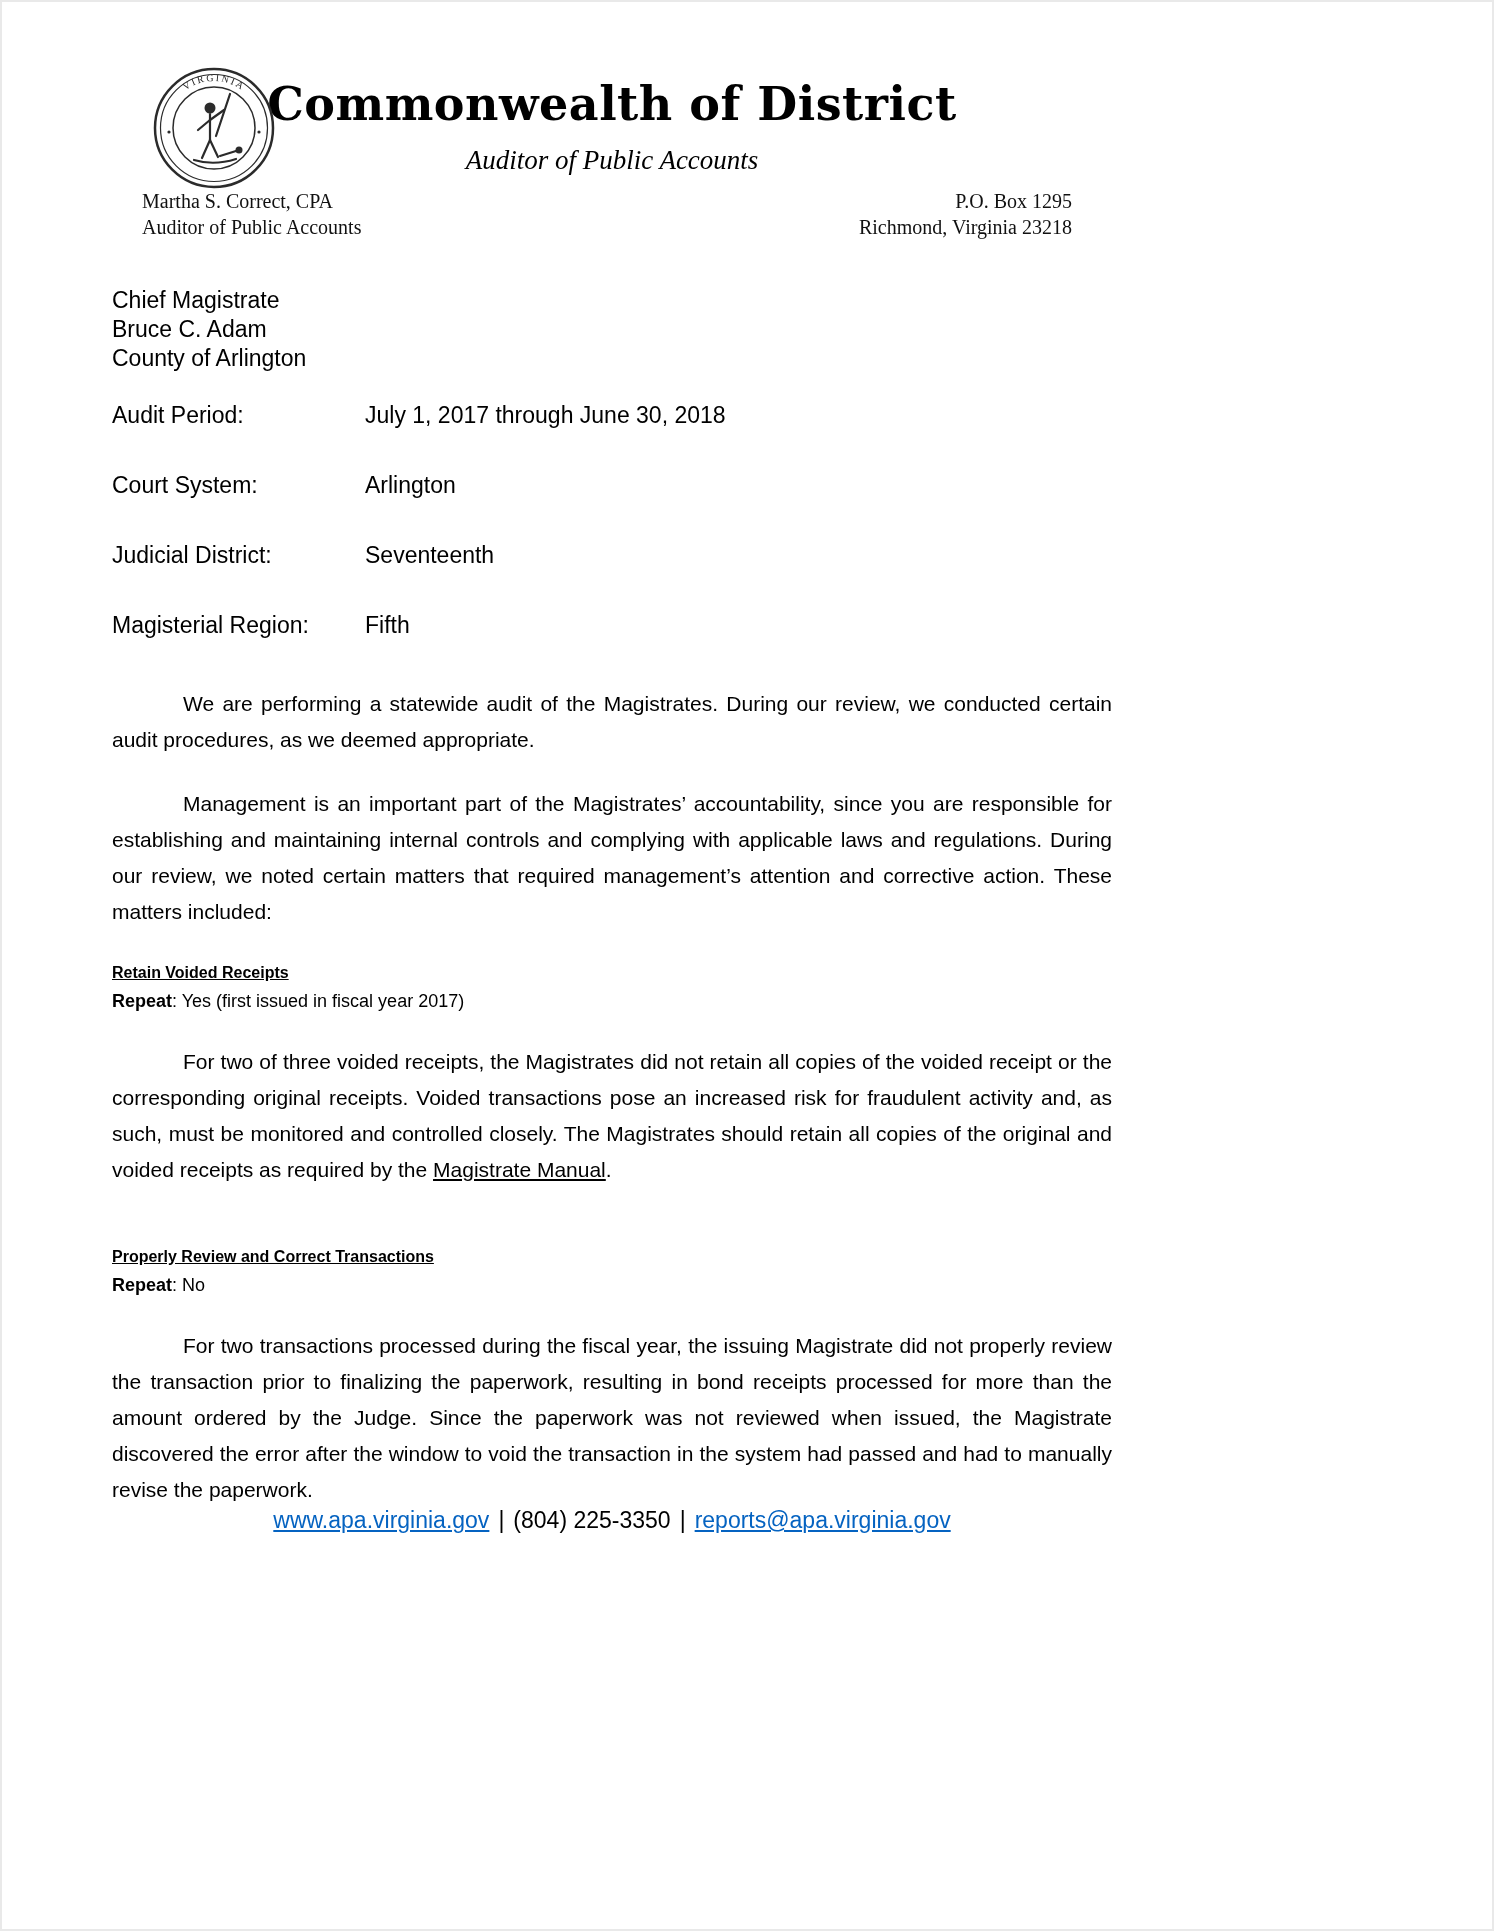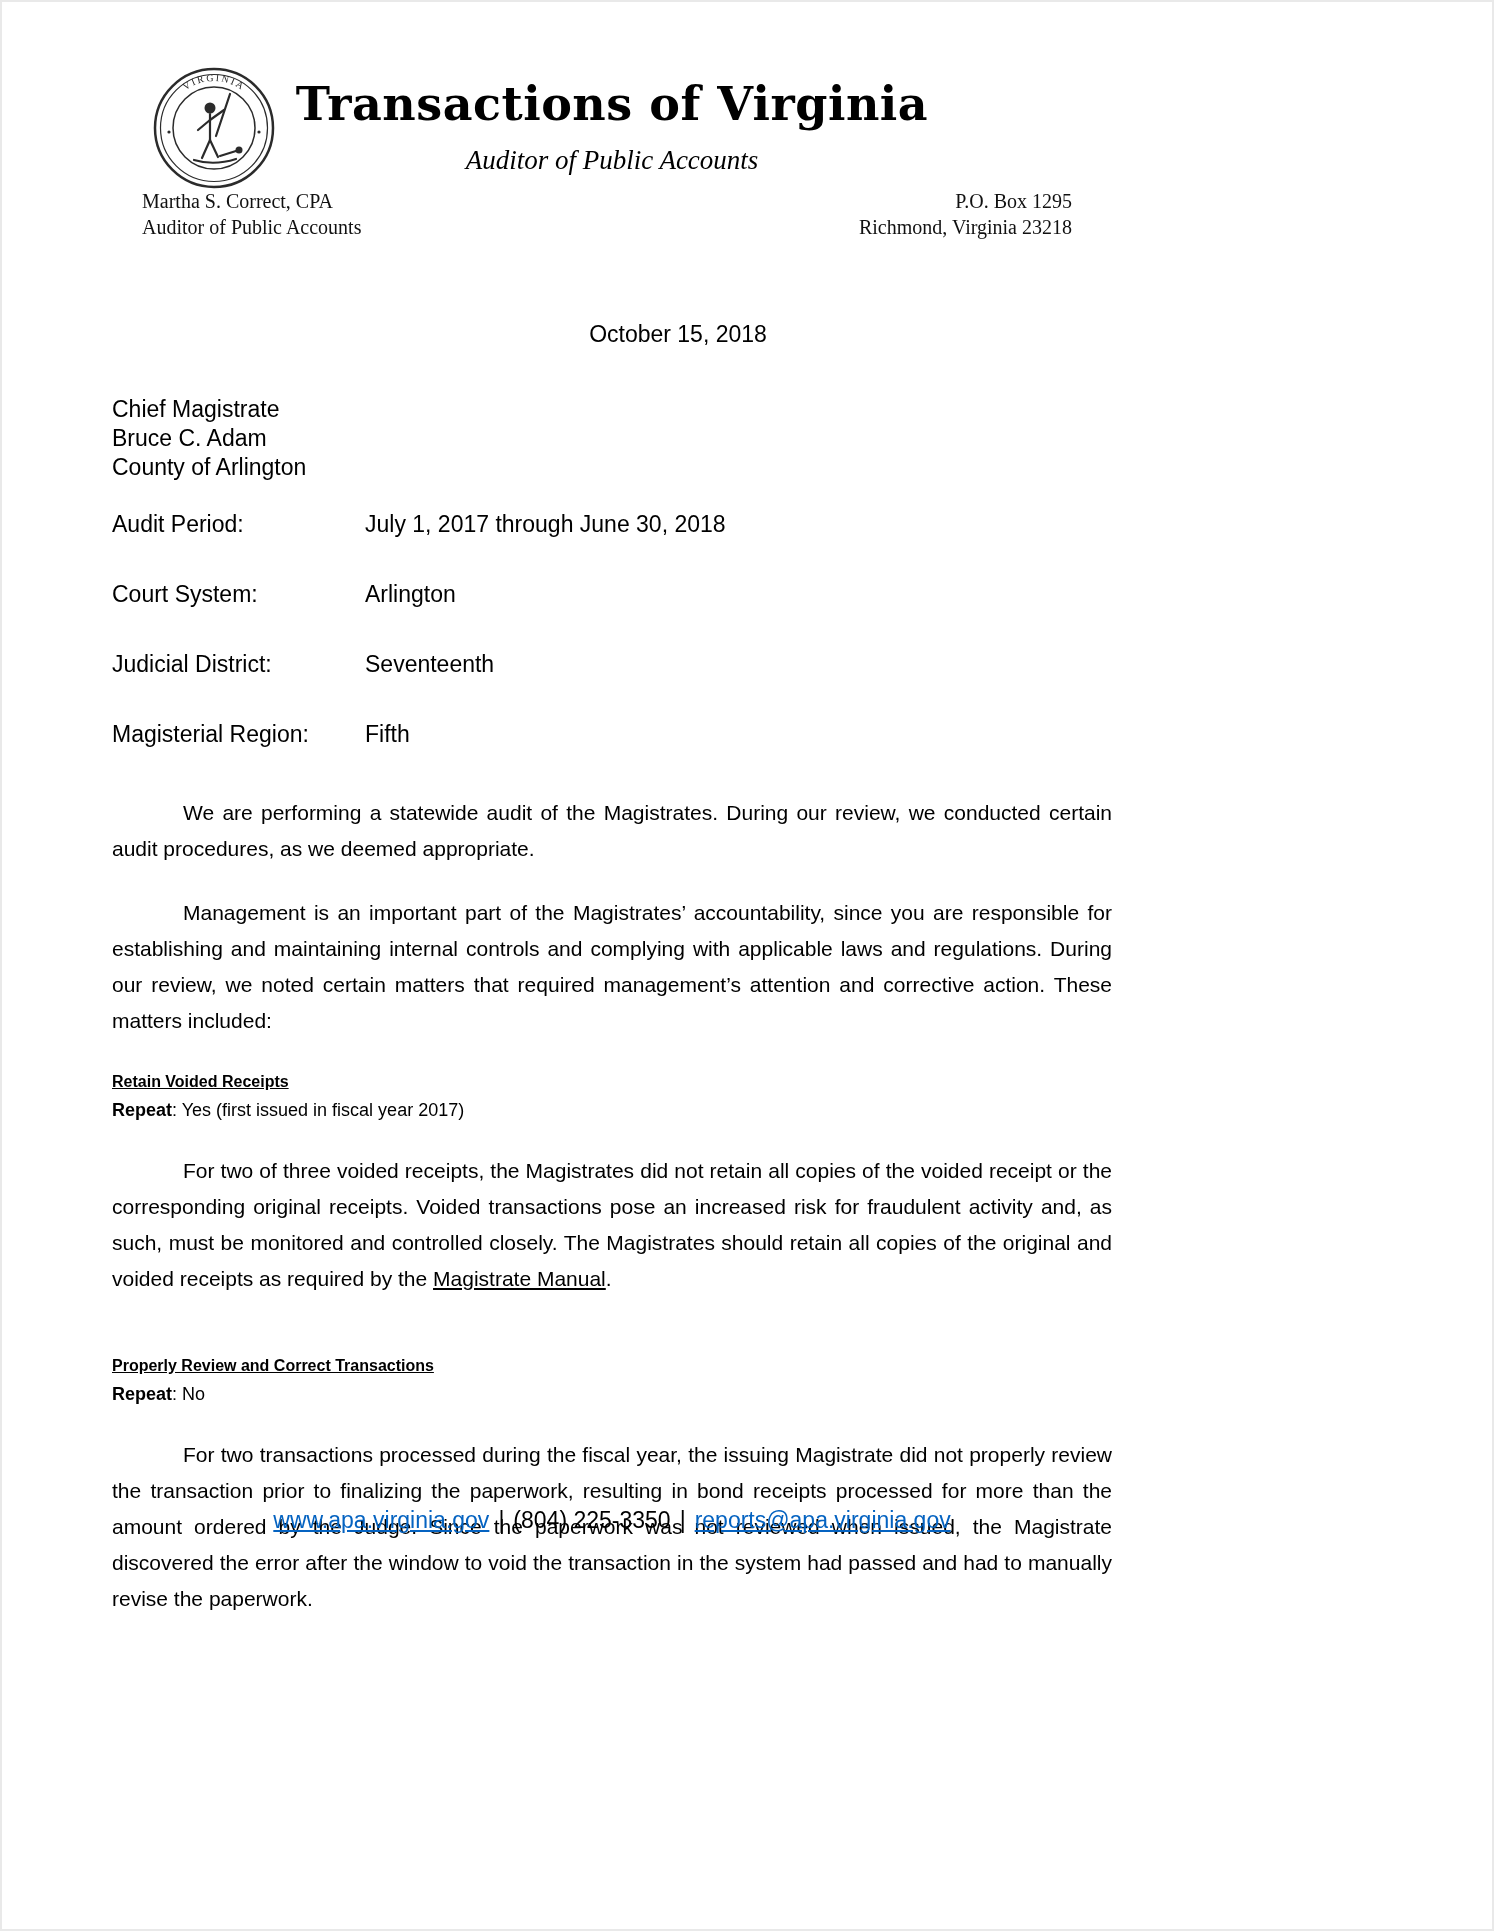--- a/index.html
+++ b/index.html
@@ -111,37 +111,36 @@
           <path d="M58 54 L46 64"></path>
           <path d="M58 54 L72 44"></path>
           <path d="M78 28 L64 70"></path>
           <path d="M42 94 Q62 100 84 93"></path>
           <path d="M68 90 L84 85"></path>
           <circle cx="87" cy="84" r="3.5" fill="#2b2b2b" stroke="none"></circle>
         </g>
       </svg>
 
       <div class="masthead">
-        <div class="masthead-title">Transactions of Virginia</div>
+        <div class="masthead-title">Commonwealth of District</div>
         <div class="masthead-subtitle">Auditor of Public Accounts</div>
       </div>
 
       <div class="header-row">
         <div class="header-left">
           <div>Martha S. Correct, CPA</div>
           <div>Auditor of Public Accounts</div>
         </div>
         <div class="header-right">
           <div>P.O. Box 1295</div>
           <div>Richmond, Virginia 23218</div>
         </div>
       </div>
     </header>
 
-    <div class="date-line">October 15, 2018</div>
 
     <div class="recipient">
       <div>Chief Magistrate</div>
       <div>Bruce C. Adam</div>
       <div>County of Arlington</div>
     </div>
 
     <div class="details">
       <div>Audit Period:</div>
       <div>July 1, 2017 through June 30, 2018</div>

